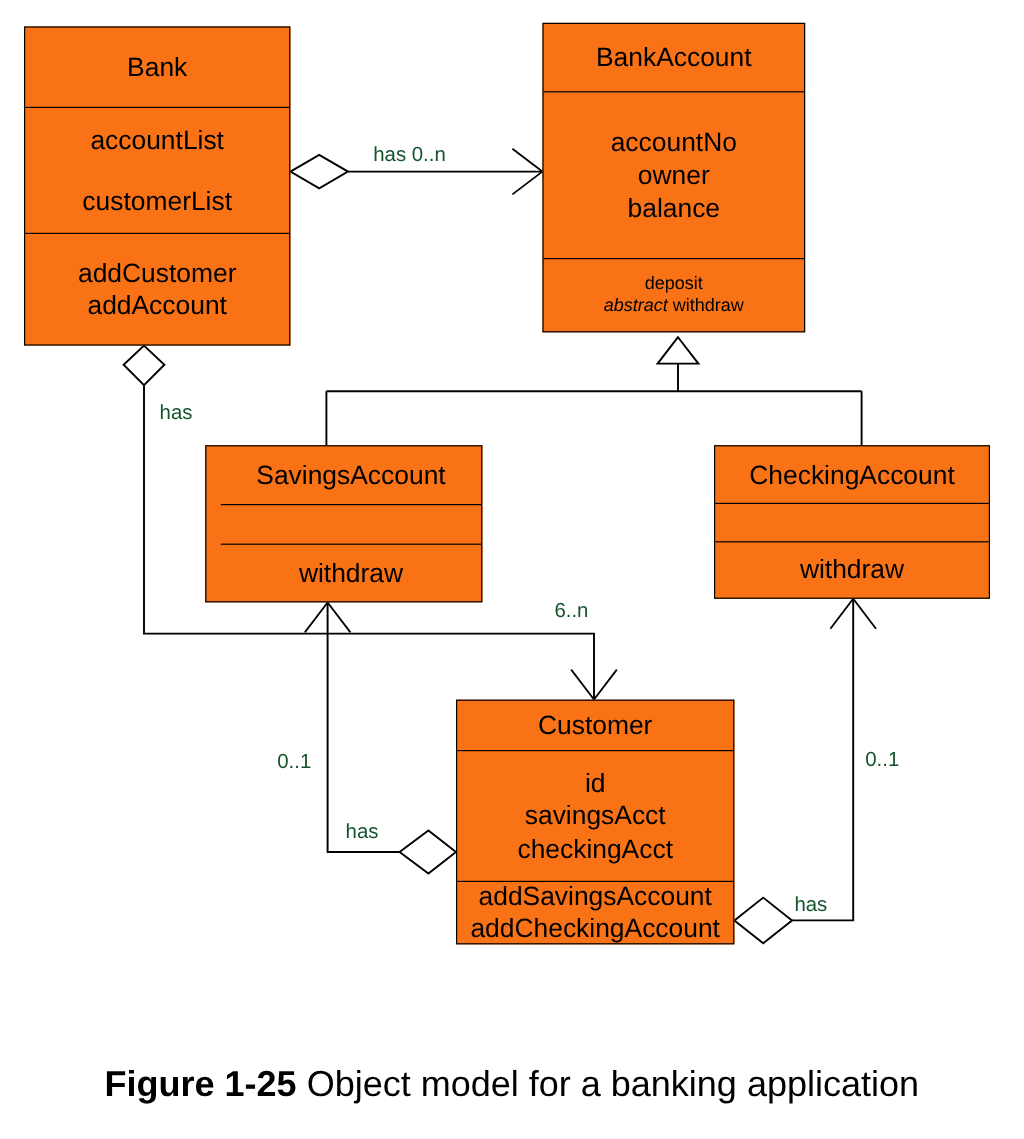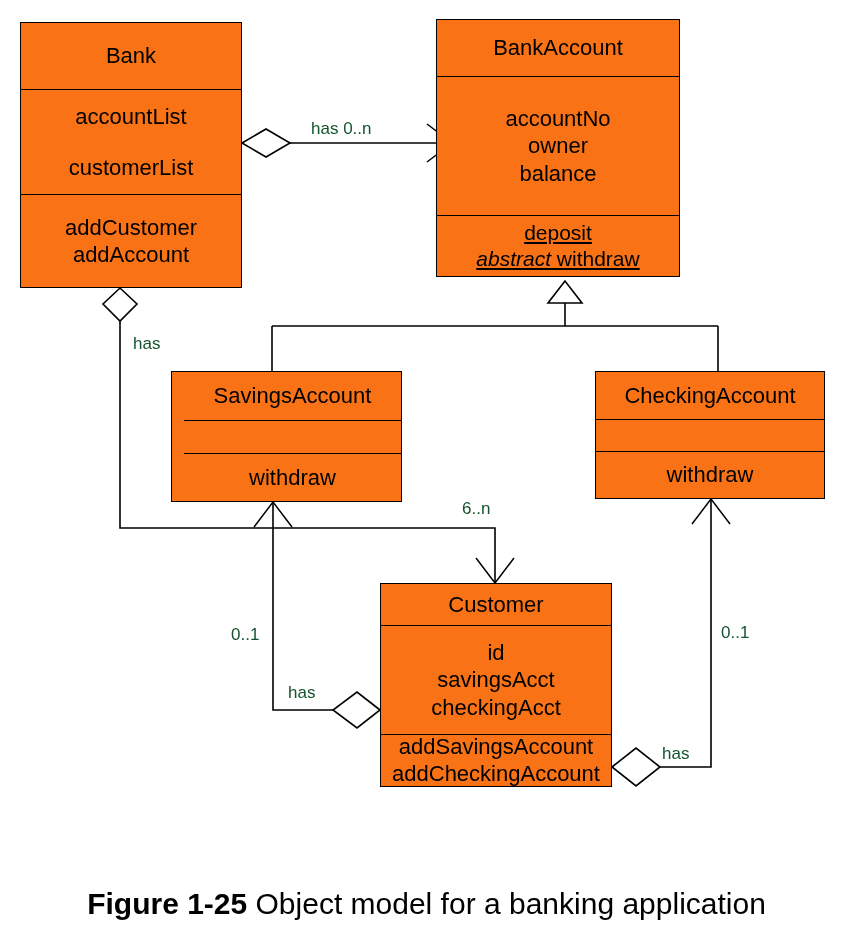--- a/index.html
+++ b/index.html
@@ -43,23 +43,22 @@
   .uml-title {
     font-size: 22px;
     line-height: 1.15;
   }
   .uml-line {
     font-size: 22px;
     line-height: 1.24;
     white-space: nowrap;
   }
   .uml-line.small {
-    font-size: 21px;
+    font-size: 15px;
     line-height: 1.22;
-    text-decoration: underline;
   }
   .uml-line em {
     font-style: italic;
   }
   
   #connectors {
     position: absolute;
     left: 0;
     top: 0;
     width: 853px;
@@ -167,21 +166,21 @@
     <div class="uml-compartment" style="height:105px;gap:23px;">
       <div class="uml-line">accountList</div>
       <div class="uml-line">customerList</div>
     </div>
     <div class="uml-compartment" style="flex:1 1 auto;">
       <div class="uml-line">addCustomer</div>
       <div class="uml-line">addAccount</div>
     </div>
   </div>
 
-  <div class="uml-class" style="left:436px; top:19px; width:244px; height:258px;">
+  <div class="uml-class" style="left:452px; top:19px; width:219px; height:258px;">
     <div class="uml-compartment" style="height:56px;">
       <div class="uml-title">BankAccount</div>
     </div>
     <div class="uml-compartment" style="height:139px;">
       <div class="uml-line">accountNo</div>
       <div class="uml-line">owner</div>
       <div class="uml-line">balance</div>
     </div>
     <div class="uml-compartment" style="flex:1 1 auto;">
       <div class="uml-line small">deposit</div>

